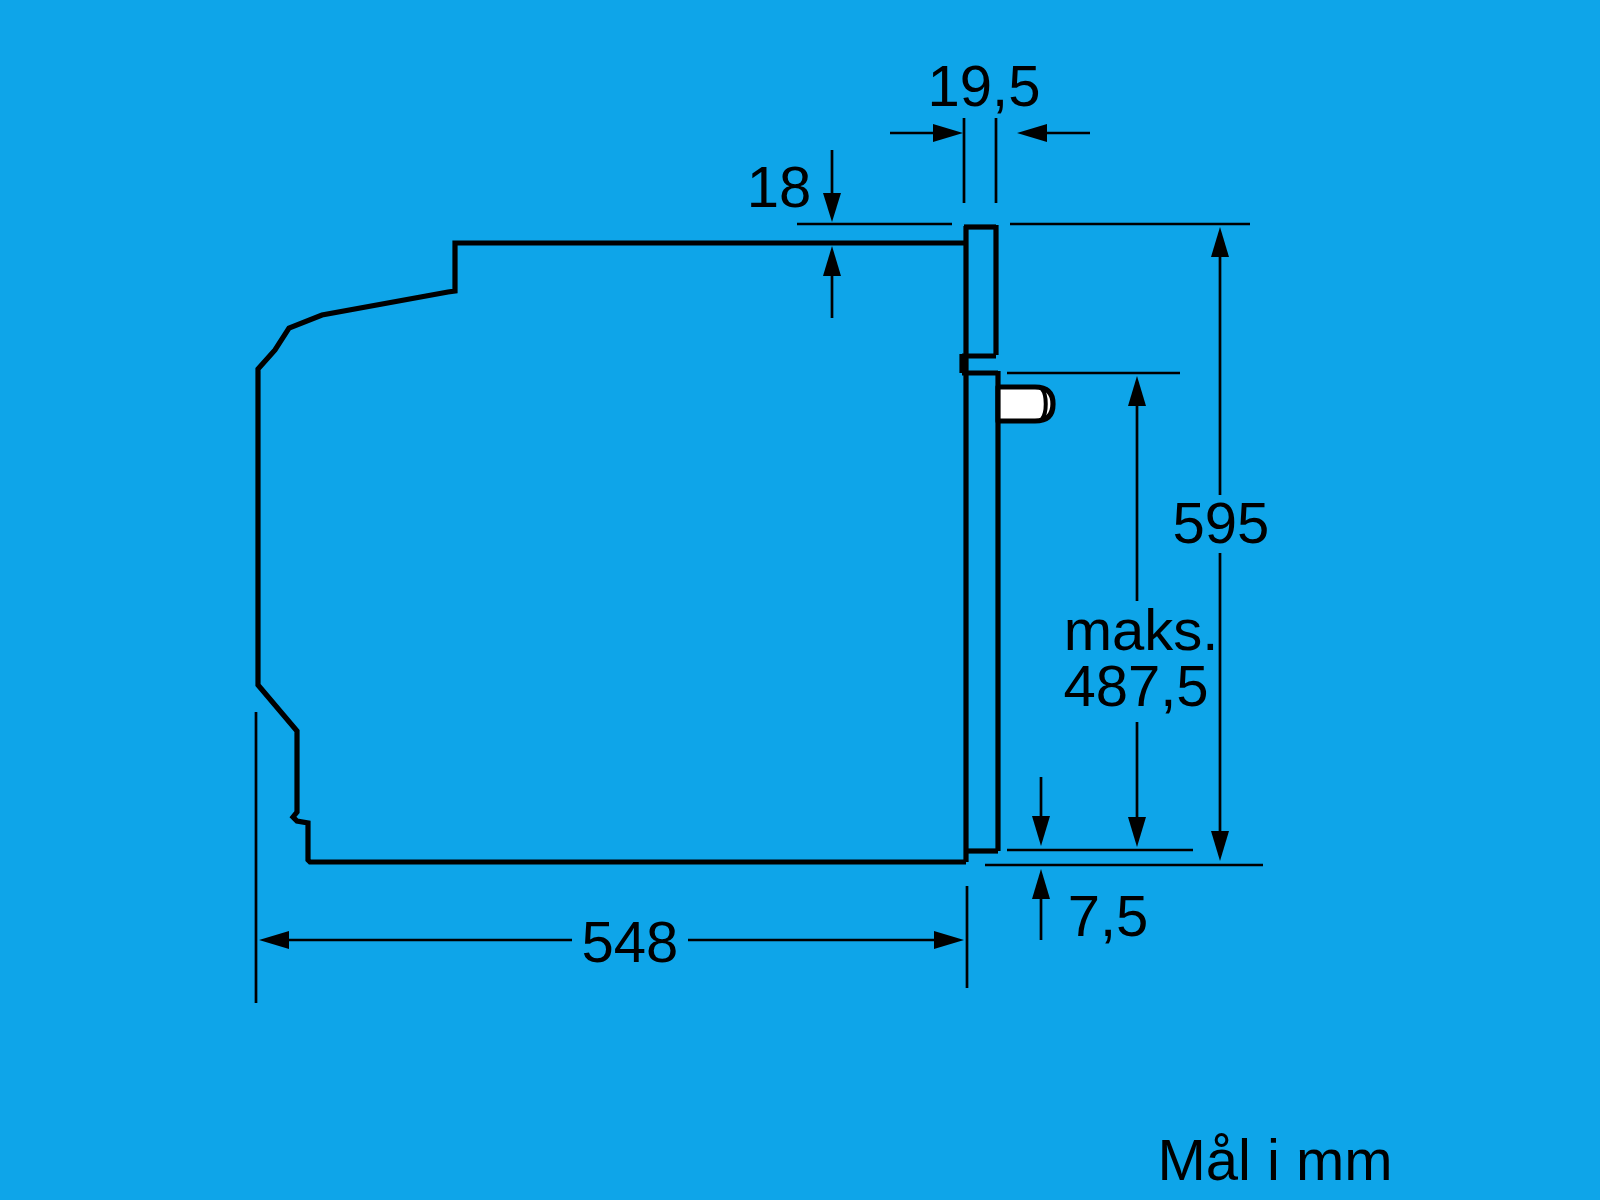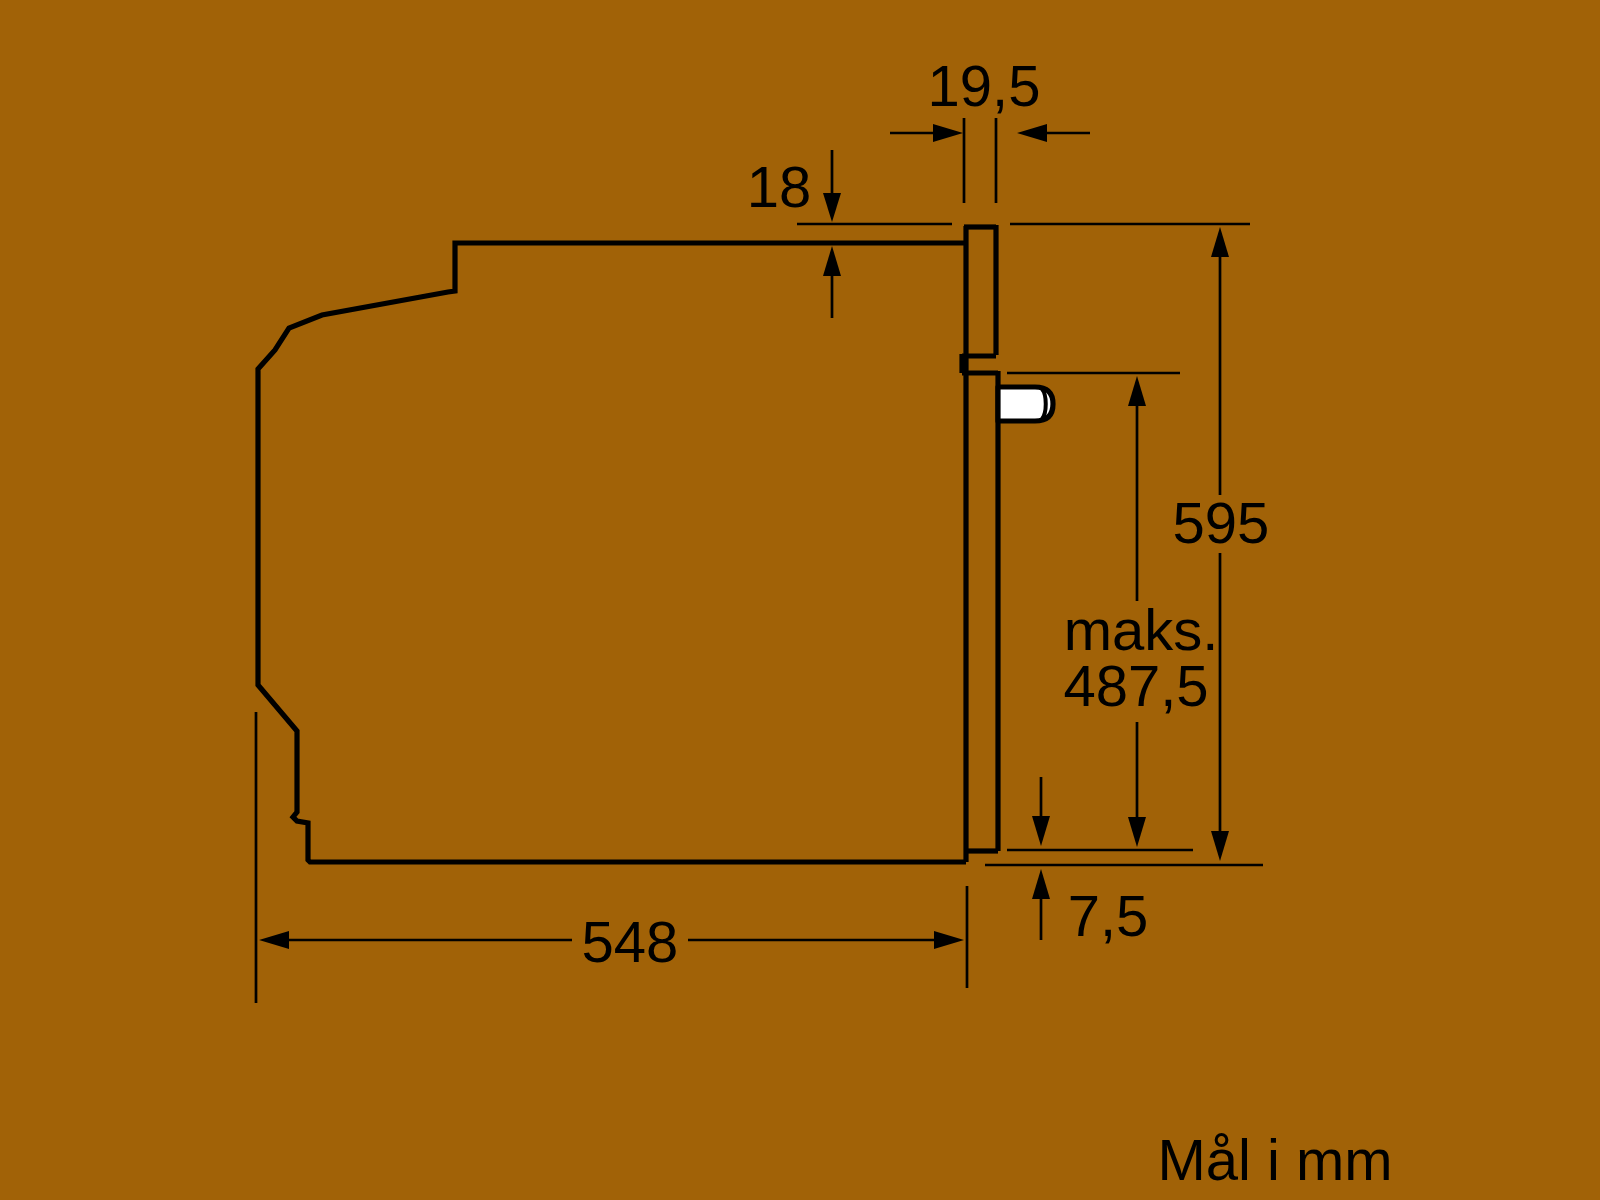--- a/index.html
+++ b/index.html
@@ -4,21 +4,21 @@
 <style>
   html, body {
     margin: 0;
     padding: 0;
     background: #ffffff;
   }
   .stage {
     position: relative;
     width: 1600px;
     height: 1200px;
-    background: #a16207;
+    background: #0ea5e9;
     overflow: hidden;
     font-family: "Liberation Sans", sans-serif;
   }
   svg { display: block; }
   .outline {
     fill: none;
     stroke: #000000;
     stroke-width: 5.2;
     stroke-linecap: butt;
     stroke-linejoin: miter;

